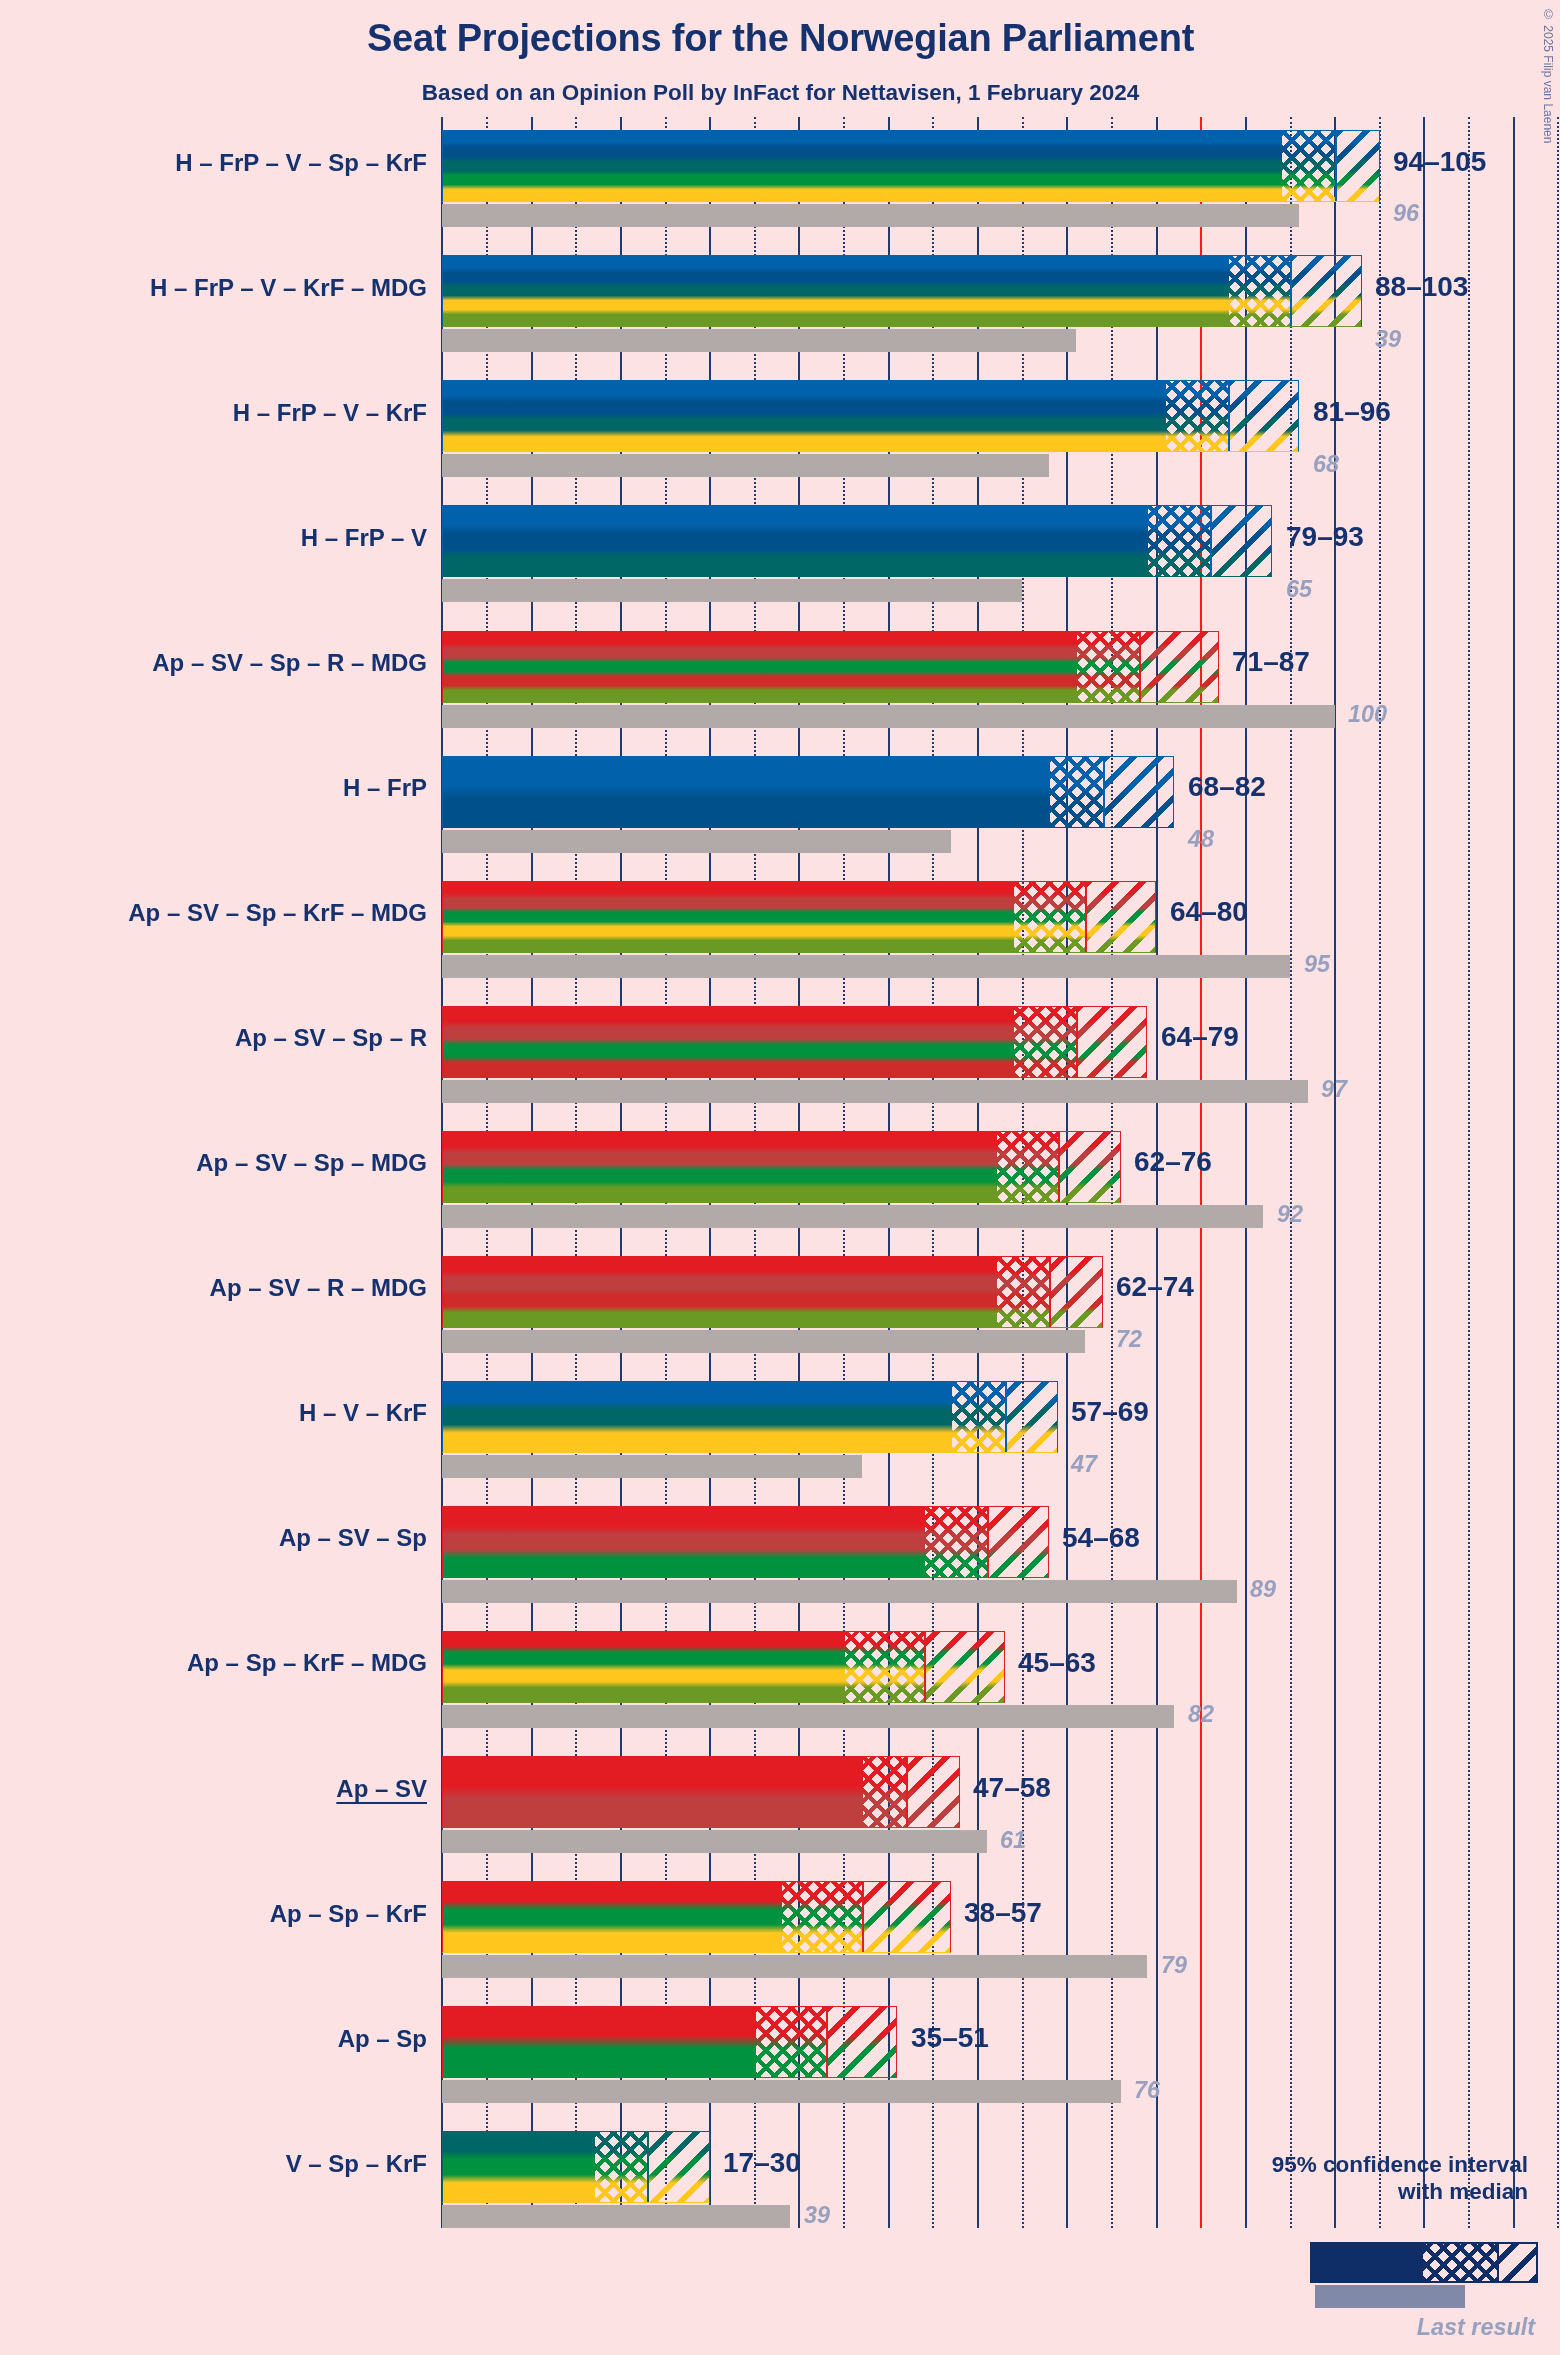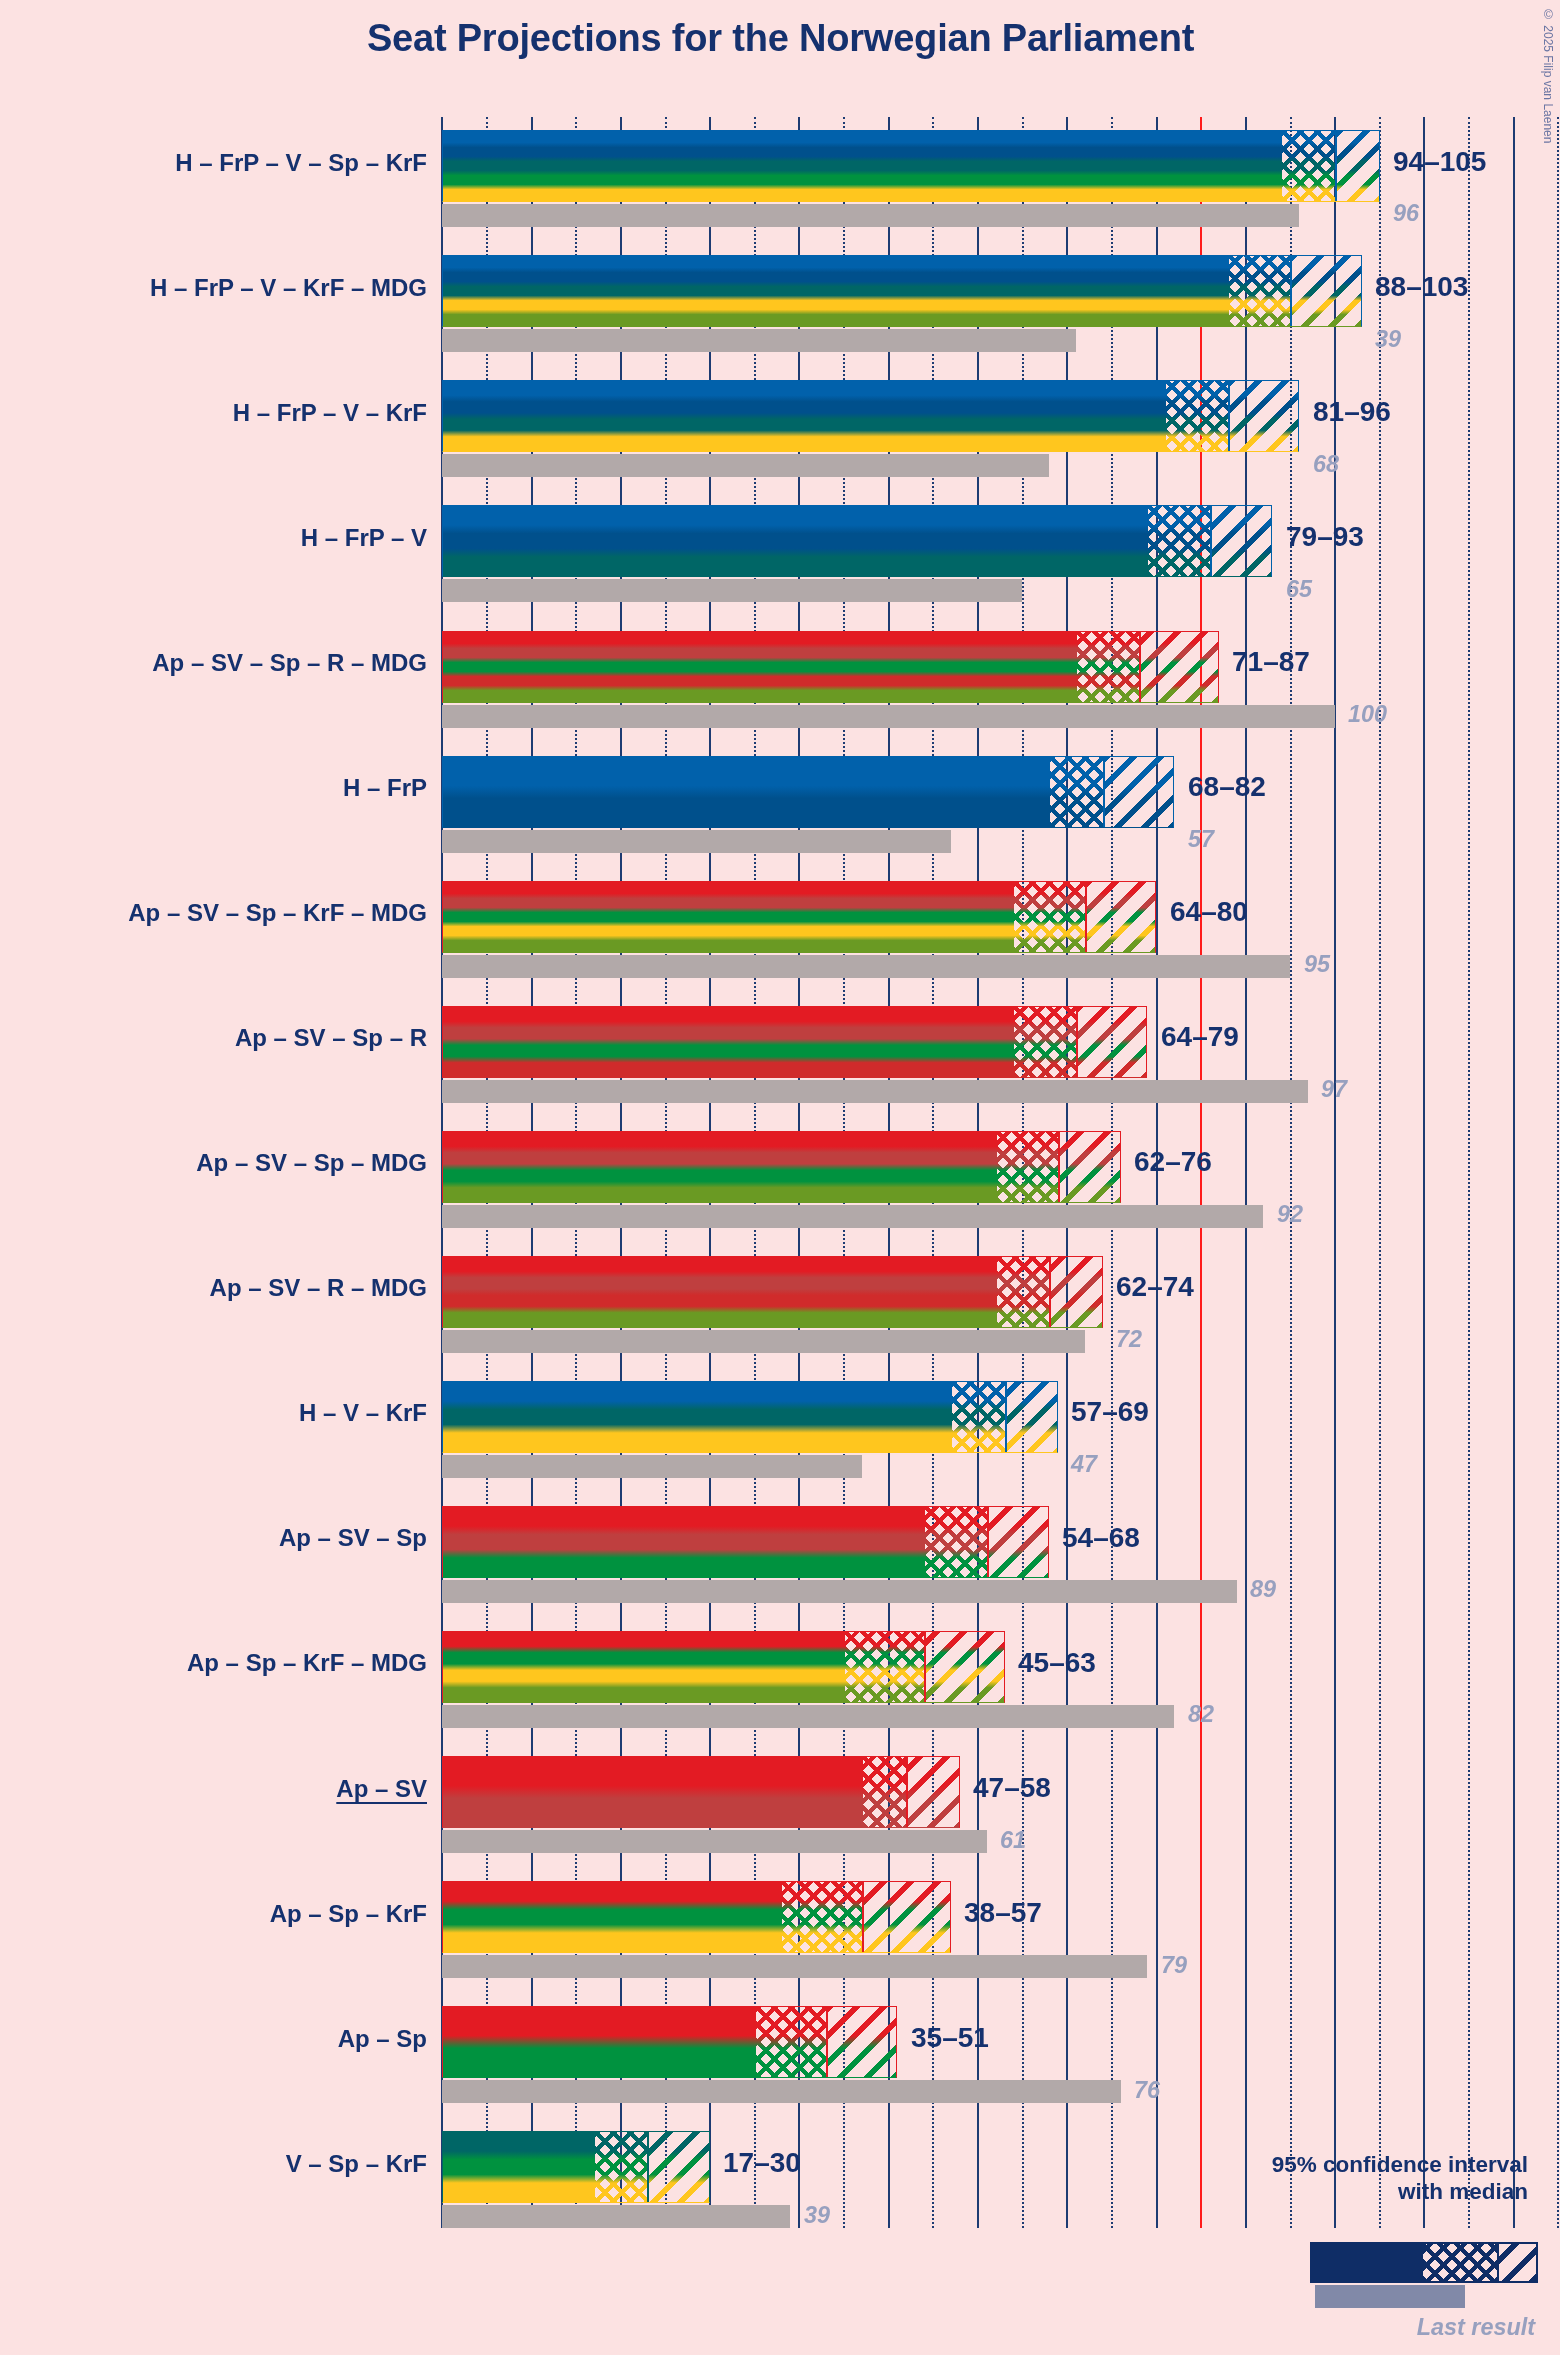--- a/index.html
+++ b/index.html
@@ -77,20 +77,21 @@
     font-size:23.4px;font-style:italic;font-weight:bold;color:#97a0bf;
     white-space:nowrap;text-align:right;
   }
 </style>
 </head>
 <body>
 
 <div id="chart">
 
   <div class="title">Seat Projections for the Norwegian Parliament</div>
+  <div class="subtitle">Based on an Opinion Poll by InFact for Nettavisen, 1 February 2024</div>
   <div class="copyright">© 2025 Filip van Laenen</div>
 
   <div class="plot" id="plot">
       <div class="gridline" style="left: 441px; top: 117px; height: 2111px;"></div>
       <div class="gridline dotted" style="left: 486px; top: 117px; height: 2111px;"></div>
       <div class="gridline" style="left: 531px; top: 117px; height: 2111px;"></div>
       <div class="gridline dotted" style="left: 575px; top: 117px; height: 2111px;"></div>
       <div class="gridline" style="left: 620px; top: 117px; height: 2111px;"></div>
       <div class="gridline dotted" style="left: 665px; top: 117px; height: 2111px;"></div>
       <div class="gridline" style="left: 709px; top: 117px; height: 2111px;"></div>
@@ -166,21 +167,21 @@
       <div class="lastval" style="left: 1348px; top: 701px;">100</div>
       <div class="rowlabel" style="top: 774px; right: 1134px; margin-left: 19px;">H – FrP</div>
       <div class="lastbar" style="left: 442px; top: 830px; width: 509px; height: 23.4px; background: rgb(178, 169, 169);"></div>
       <div class="cibar" style="left: 442px; top: 756px; width: 732px; height: 72px; border-width: 1.9px; border-style: solid; border-color: rgb(1, 97, 171) rgb(1, 97, 171) rgb(0, 80, 140); border-image: initial;">
         <div class="solid" style="left: 0px; width: 607px; background: linear-gradient(rgb(1, 97, 171) 9%, rgb(1, 97, 171) 41%, rgb(0, 80, 140) 59%, rgb(0, 80, 140) 91%);"></div>
         <div class="cross" style="left: 607px; width: 54px; background: linear-gradient(rgb(1, 97, 171) 9%, rgb(1, 97, 171) 41%, rgb(0, 80, 140) 59%, rgb(0, 80, 140) 91%); mask-image: repeating-linear-gradient(45deg, rgb(0, 0, 0) 0px, rgb(0, 0, 0) 3.7px, transparent 3.7px, transparent 12px), repeating-linear-gradient(-45deg, rgb(0, 0, 0) 0px, rgb(0, 0, 0) 3.7px, transparent 3.7px, transparent 12px);"></div>
         <div class="diag" style="left: 661px; width: 71px; background: linear-gradient(rgb(1, 97, 171) 9%, rgb(1, 97, 171) 41%, rgb(0, 80, 140) 59%, rgb(0, 80, 140) 91%); mask-image: repeating-linear-gradient(-45deg, rgb(0, 0, 0) 0px, rgb(0, 0, 0) 5.6px, transparent 5.6px, transparent 19px);"></div>
         <div style="position: absolute; left: 660px; top: 0px; bottom: 0px; width: 1.9px; background: rgb(1, 97, 171);"></div>
       </div>
       <div class="cival" style="left: 1188px; top: 771px;">68–82</div>
-      <div class="lastval" style="left: 1188px; top: 826px;">57</div>
+      <div class="lastval" style="left: 1188px; top: 826px;">48</div>
       <div class="rowlabel" style="top: 899px; right: 1134px;">Ap – SV – Sp – KrF – MDG</div>
       <div class="lastbar" style="left: 442px; top: 955px; width: 848px; height: 23.4px; background: rgb(178, 169, 169);"></div>
       <div class="cibar" style="left: 442px; top: 881px; width: 714px; height: 72px; border-width: 1.9px; border-style: solid; border-color: rgb(227, 27, 35) rgb(227, 27, 35) rgb(106, 154, 35); border-image: initial;">
         <div class="solid" style="left: 0px; width: 571px; background: linear-gradient(rgb(227, 27, 35) 3.6%, rgb(227, 27, 35) 16.4%, rgb(191, 63, 63) 23.6%, rgb(191, 63, 63) 36.4%, rgb(0, 146, 63) 43.6%, rgb(0, 146, 63) 56.4%, rgb(255, 198, 30) 63.6%, rgb(255, 198, 30) 76.4%, rgb(106, 154, 35) 83.6%, rgb(106, 154, 35) 96.4%);"></div>
         <div class="cross" style="left: 571px; width: 71px; background: linear-gradient(rgb(227, 27, 35) 3.6%, rgb(227, 27, 35) 16.4%, rgb(191, 63, 63) 23.6%, rgb(191, 63, 63) 36.4%, rgb(0, 146, 63) 43.6%, rgb(0, 146, 63) 56.4%, rgb(255, 198, 30) 63.6%, rgb(255, 198, 30) 76.4%, rgb(106, 154, 35) 83.6%, rgb(106, 154, 35) 96.4%); mask-image: repeating-linear-gradient(45deg, rgb(0, 0, 0) 0px, rgb(0, 0, 0) 3.7px, transparent 3.7px, transparent 12px), repeating-linear-gradient(-45deg, rgb(0, 0, 0) 0px, rgb(0, 0, 0) 3.7px, transparent 3.7px, transparent 12px);"></div>
         <div class="diag" style="left: 643px; width: 71px; background: linear-gradient(rgb(227, 27, 35) 3.6%, rgb(227, 27, 35) 16.4%, rgb(191, 63, 63) 23.6%, rgb(191, 63, 63) 36.4%, rgb(0, 146, 63) 43.6%, rgb(0, 146, 63) 56.4%, rgb(255, 198, 30) 63.6%, rgb(255, 198, 30) 76.4%, rgb(106, 154, 35) 83.6%, rgb(106, 154, 35) 96.4%); mask-image: repeating-linear-gradient(-45deg, rgb(0, 0, 0) 0px, rgb(0, 0, 0) 5.6px, transparent 5.6px, transparent 19px);"></div>
         <div style="position: absolute; left: 642px; top: 0px; bottom: 0px; width: 1.9px; background: rgb(227, 27, 35);"></div>
       </div>
       <div class="cival" style="left: 1170px; top: 896px;">64–80</div>
       <div class="lastval" style="left: 1304px; top: 951px;">95</div>

